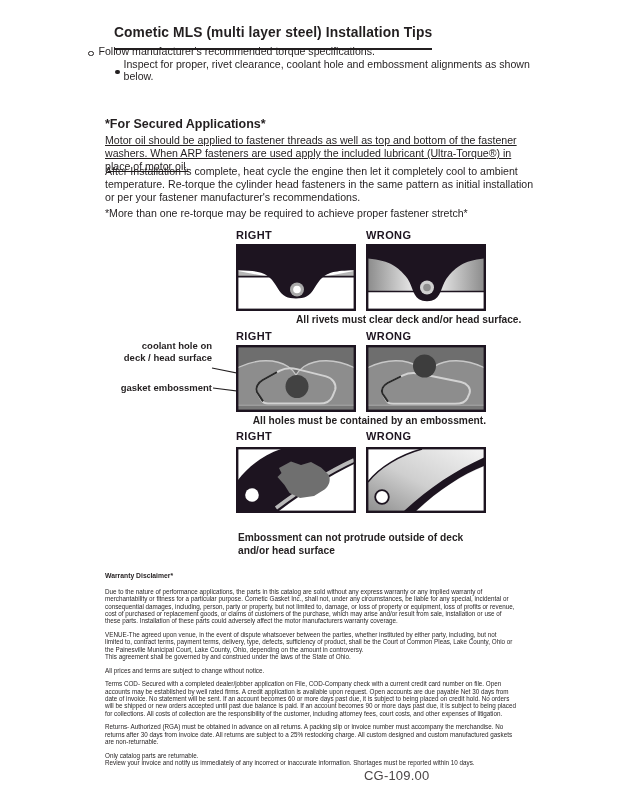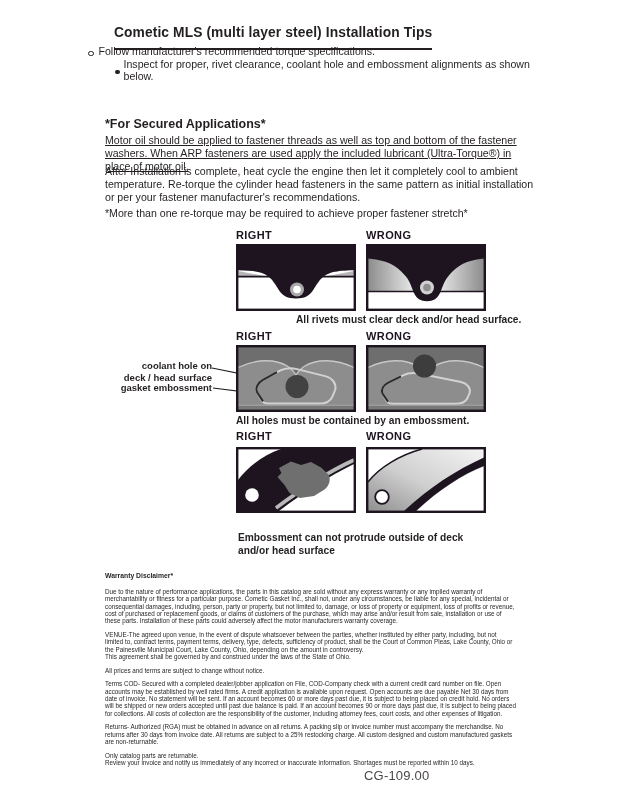--- a/index.html
+++ b/index.html
@@ -96,21 +96,21 @@
     <circle cx="61" cy="43.5" r="3.8" fill="#8f8f8f"></circle>
     <rect x="1.2" y="1.2" width="117.6" height="64.6" fill="none" stroke="#1d1420" stroke-width="2.4"></rect>
   </g>
 </svg>
 
 <div class="abs caption" style="left:252px;top:314px;margin-left:44px;">All rivets must clear deck and/or head surface.</div>
 
 <div class="abs fig-label" style="left:236px;top:330px;">RIGHT</div>
 <div class="abs fig-label" style="left:366px;top:330px;">WRONG</div>
 
-<div class="abs ann" style="top:360px;">
+<div class="abs ann" style="top:340px;">
   <div>coolant hole on</div>
   <div>deck / head surface</div>
 </div>
 <div class="abs ann" style="top:382px;">
   <div>gasket embossment</div>
 </div>
 
 <svg class="abs" style="left:205px;top:345px;" width="100" height="60" viewBox="0 0 100 60">
   <g>
     <line x1="7" y1="23" x2="91" y2="40" stroke="#231f20" stroke-width="1.2"></line>
@@ -139,21 +139,21 @@
     <path d="M2,22.5 C21,13.5 40,13.8 52,21.5 C56,24.2 58,26.8 60,30 C62,26.8 64,24.2 68,21.5 C80,13.8 99,13.5 118,22.5" fill="none" stroke="#c8c8c8" stroke-width="1.3"></path>
     <path d="M21,56.5 L16.5,48.5 C14.8,44.8 17,40.4 21.8,37.8 L37,30.4 C41.6,28.2 47,27.6 52.8,28.6 L95,37 C101.6,38.6 105,43.4 103.6,48.2 L101.4,53.2 C99.6,57 94.6,58.8 89,58.8 L27,58.8 C24.4,58.8 22.2,58 21,56.5 Z" fill="none" stroke="#d2d2d2" stroke-width="2"></path>
     <path d="M22,56.8 L16.5,48.5 C14.8,44.8 17,40.4 21.8,37.8 L35,31.4" fill="none" stroke="#2a2a2a" stroke-width="2"></path>
     <circle cx="58.5" cy="21" r="11.5" fill="#3d3d3d"></circle>
     <line x1="2" y1="60.2" x2="118" y2="60.2" stroke="#a4a4a4" stroke-width="1"></line>
     <rect x="2" y="61" width="116" height="4.3" fill="#787878"></rect>
     <rect x="1.2" y="1.2" width="117.6" height="64.6" fill="none" stroke="#1d1420" stroke-width="2.4"></rect>
   </g>
 </svg>
 
-<div class="abs caption" style="left:236px;top:415px;width:250px;text-align:left;">All holes must be contained by an embossment.</div>
+<div class="abs caption" style="left:236px;top:415px;width:250px;text-align:right;">All holes must be contained by an embossment.</div>
 
 <div class="abs fig-label" style="left:236px;top:430px;">RIGHT</div>
 <div class="abs fig-label" style="left:366px;top:430px;">WRONG</div>
 
 <svg class="abs svgbox" style="left:236px;top:447px;" width="120" height="66" viewBox="0 0 120 66">
   <g>
     <rect x="1.2" y="1.2" width="117.6" height="63.6" fill="#1d1420"></rect>
     <path d="M118,13 C92,25 64,43 40,61" stroke="#b9b9b9" stroke-width="3.6" fill="none"></path>
     <path d="M118,17 C93,29 66,46.5 43,64 L118,64 Z" fill="#ffffff"></path>
     <path d="M2,2 L45,2 C27.5,8 12,19.5 2,33 Z" fill="#ffffff"></path>

